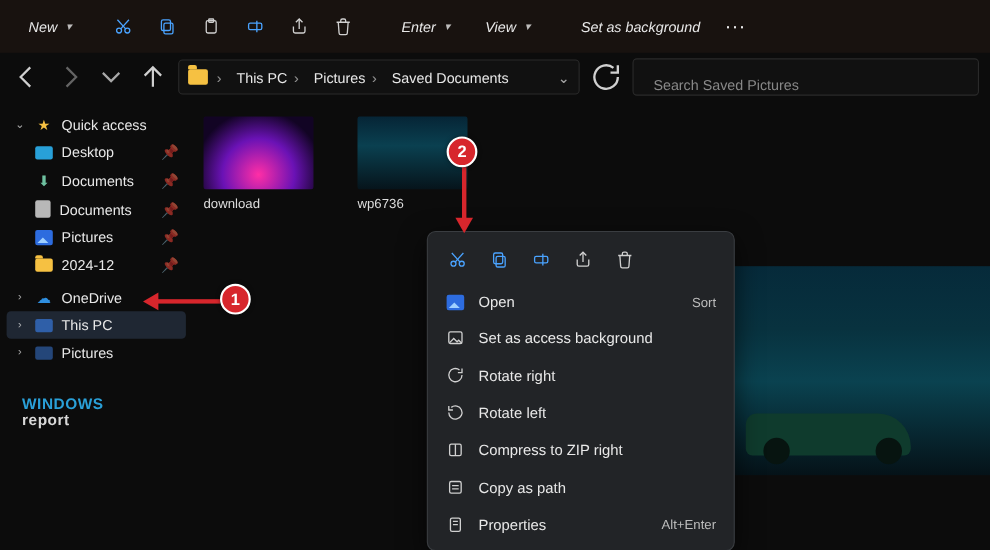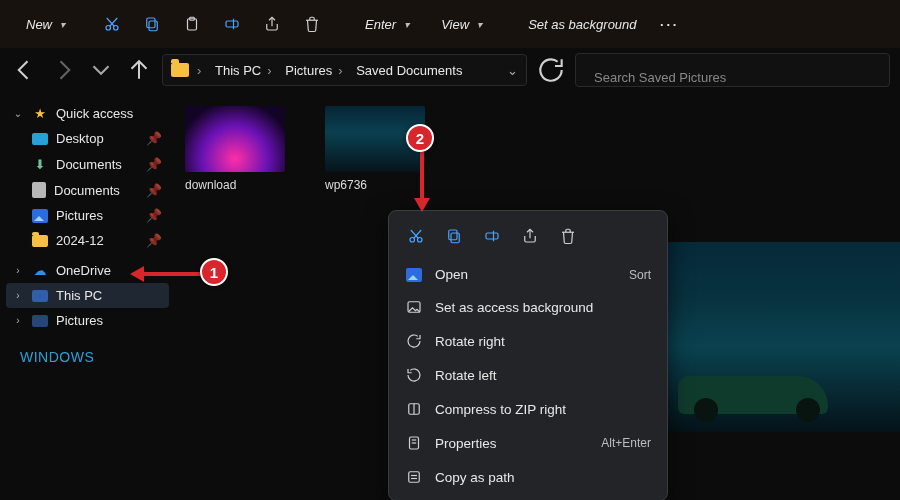--- a/index.html
+++ b/index.html
@@ -61,21 +61,21 @@
   .folder-yl { width:16px; height:12px; background:#f6c142; border-radius:2px; position:relative;}
   .folder-yl::before{content:"";position:absolute;top:-3px;left:0;width:7px;height:3px;background:#f6c142;border-radius:2px 2px 0 0;}
   .desk-ico { width:16px; height:12px; background:#28a0d8; border-radius:2px;}
   .dl-ico { color:#6ec1a0; }
   .doc-ico { width:14px; height:16px; background:#b8b8b8; border-radius:2px;}
   .pic-ico { width:16px; height:14px; background:#2d6cdf; border-radius:2px; position:relative;}
   .pic-ico::after{content:"";position:absolute;bottom:2px;left:2px;width:0;height:0;border-left:5px solid transparent;border-right:5px solid transparent;border-bottom:5px solid #9fd0ff;}
   .od-ico { color:#2f8fe0;}
   .pc-ico { width:16px; height:12px; background:#2f5fa8; border-radius:2px;}
   .net-ico { width:16px; height:12px; background:#2f5fa8; border-radius:2px; opacity:.7;}
-  .wr-logo { margin-top:17px; padding-left:14px; font-size:14px; line-height:1; font-weight:400;}
+  .wr-logo { margin-top:27px; padding-left:14px; font-size:14px; line-height:1; font-weight:700;}
   .wr-logo .w1{ color:#2aa0d8; letter-spacing:.5px;}
   .wr-logo .w2{ color:#d8d8d8; letter-spacing:.5px;}
   
   .content { flex:1; padding:14px 10px; position:relative; }
   .thumbs { display:flex; gap:16px; }
   .thumb { width:124px; }
   .thumb .img { width:100px; height:66px; border-radius:2px; }
   .thumb .lbl { margin-top:6px; font-size:12px; color:#ddd;}
   .img1 { background: radial-gradient(circle at 50% 80%, #ff2ea6 0%, #6a12b5 45%, #120424 80%);}
   .img2 { background: linear-gradient(180deg,#062536 0%, #0a4050 40%, #06141b 100%);}
@@ -313,20 +313,21 @@
       <span class="pc-ico"></span>
       <span>This PC</span>
     </div>
     <div class="side-item">
       <span class="side-caret">›</span>
       <span class="net-ico"></span>
       <span>Pictures</span>
     </div>
     <div class="wr-logo">
       <div class="w1">WINDOWS</div>
+      <div class="w2">report</div>
     </div>
   </div>
 
   <div class="content">
     <div class="thumbs">
       <div class="thumb">
         <div class="img img1"></div>
         <div class="lbl">download</div>
       </div>
       <div class="thumb">
@@ -418,38 +419,38 @@
         <svg viewBox="0 0 24 24">
           <rect x="5" y="5" width="14" height="14" rx="2"></rect>
           <line x1="12" y1="5" x2="12" y2="19"></line>
         </svg>
       </span>
     <span>Compress to ZIP right</span>
   </div>
   <div class="ctx-item">
     <span class="ico">
         <svg viewBox="0 0 24 24">
+          <rect x="5" y="5" width="14" height="14" rx="2"></rect>
+          <line x1="8" y1="10" x2="16" y2="10"></line>
+          <line x1="8" y1="14" x2="16" y2="14"></line>
+        </svg>
+      </span>
+    <span>Copy as path</span>
+  </div>
+  <div class="ctx-item">
+    <span class="ico">
+        <svg viewBox="0 0 24 24">
           <rect x="6" y="4" width="12" height="16" rx="2"></rect>
           <line x1="9" y1="8" x2="15" y2="8"></line>
           <line x1="9" y1="12" x2="15" y2="12"></line>
         </svg>
       </span>
     <span>Properties</span>
     <span class="kbd">Alt+Enter</span>
   </div>
-  <div class="ctx-item">
-    <span class="ico">
-        <svg viewBox="0 0 24 24">
-          <rect x="5" y="5" width="14" height="14" rx="2"></rect>
-          <line x1="8" y1="10" x2="16" y2="10"></line>
-          <line x1="8" y1="14" x2="16" y2="14"></line>
-        </svg>
-      </span>
-    <span>Copy as path</span>
-  </div>
 </div>
 
 <div class="arrow-h" style="left:142px; top:272px; width:58px;"></div>
 <div class="badge" style="left:200px; top:258px;">
     <span>1</span>
   </div>
 
 <div class="arrow-v" style="left:420px; top:152px; height:48px;"></div>
 <div class="badge" style="left:406px; top:124px;">
     <span>2</span>

